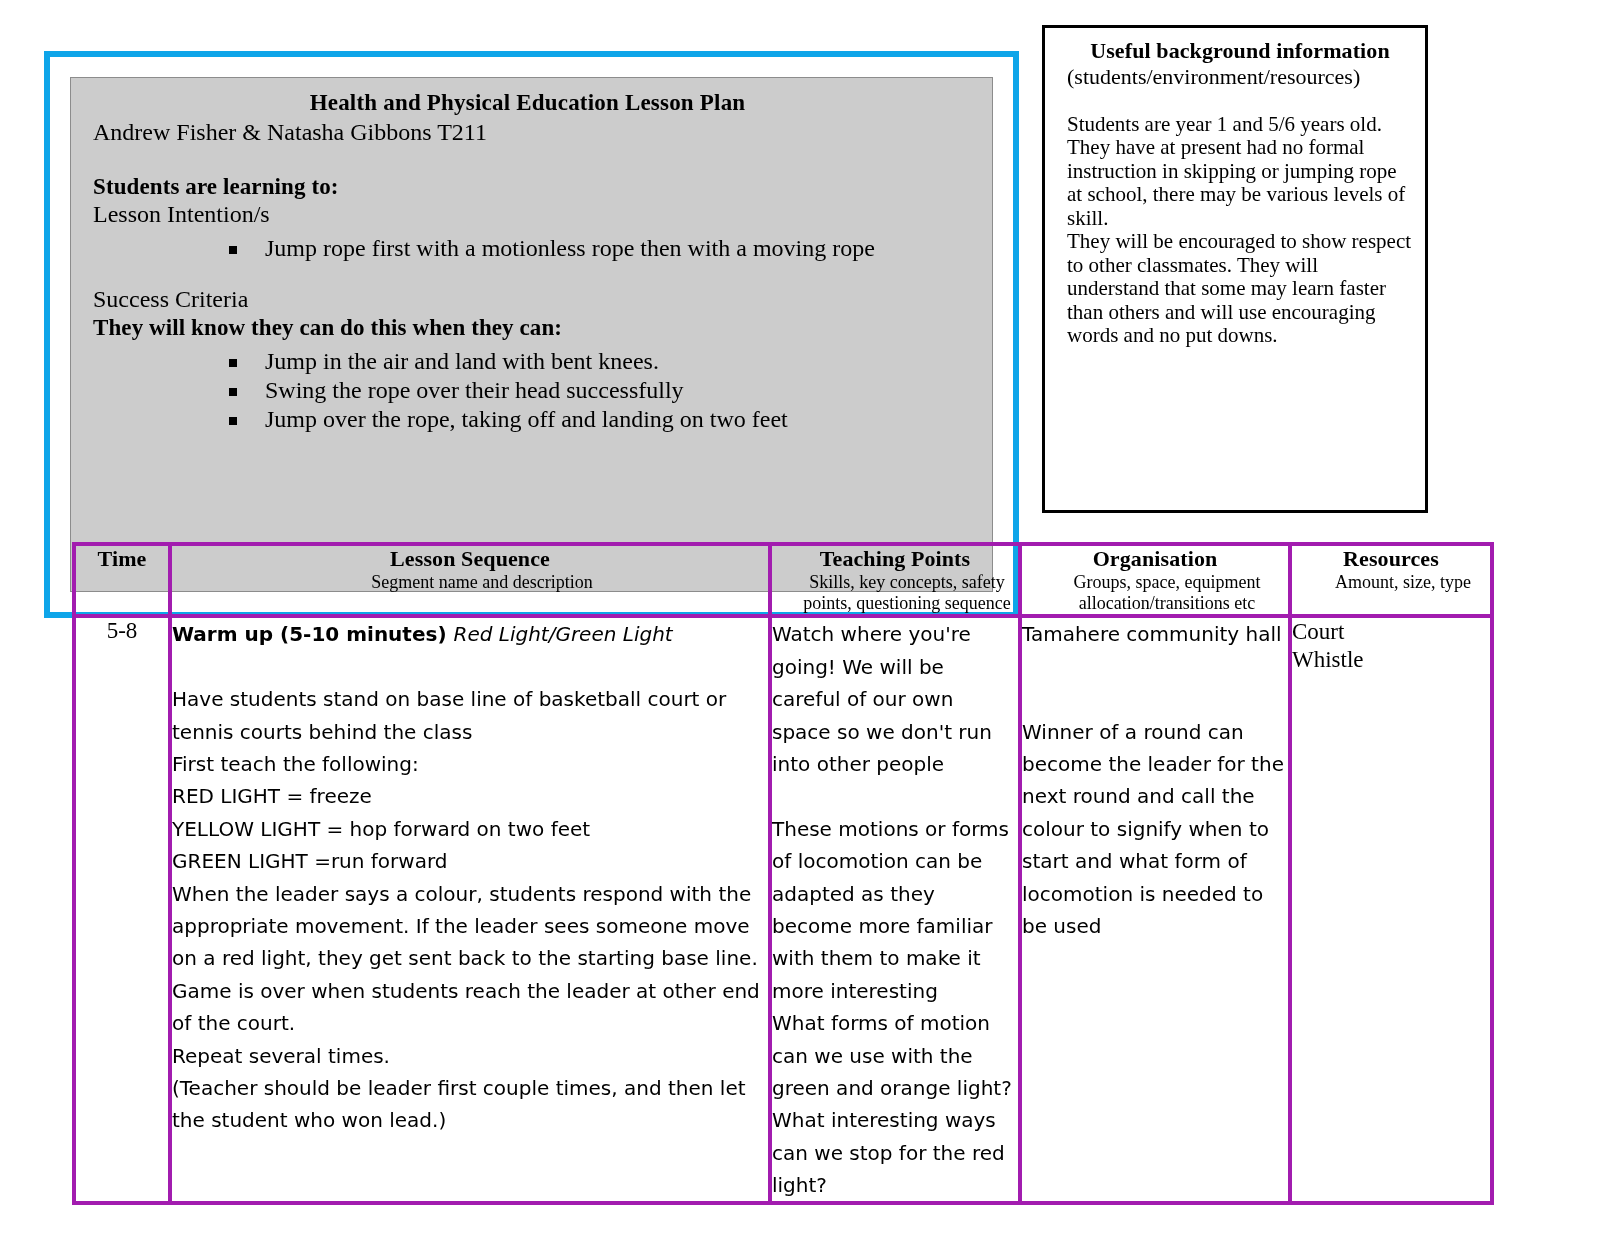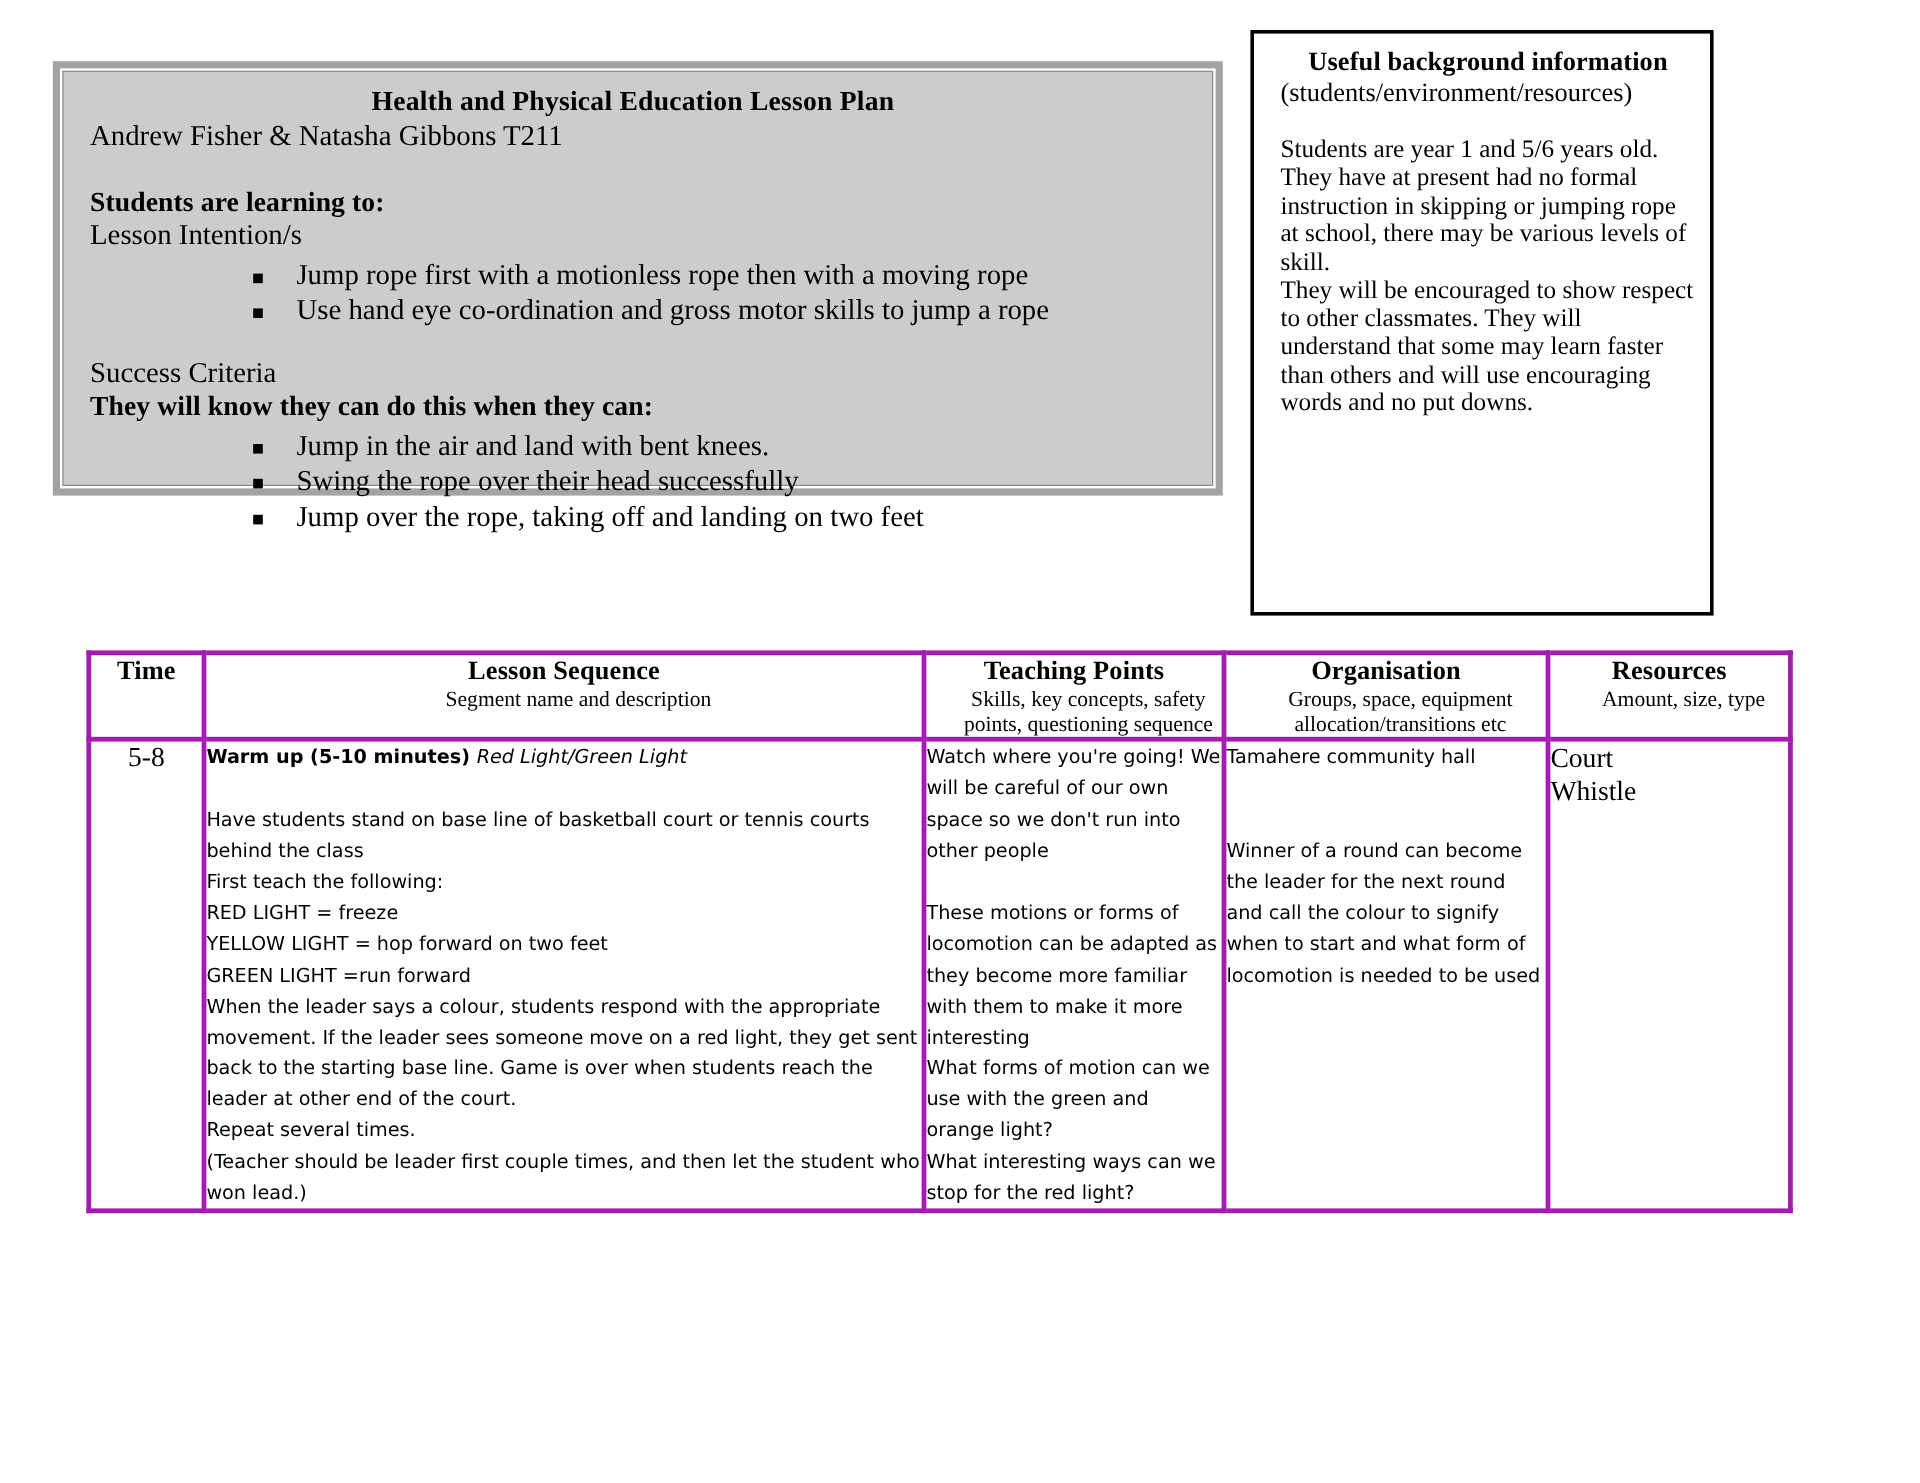--- a/index.html
+++ b/index.html
@@ -21,25 +21,25 @@
     width: 1600px;
     height: 1236px;
   }
 
   
   .lp-box {
     position: absolute;
     left: 44px;
     top: 51px;
     width: 975px;
-    height: 362px;
+    height: 567px;
     box-sizing: border-box;
-    border: 6px solid #a3a3a3;
+    border: 6px solid #0ea5e9;
     background: #ffffff;
-    padding: 2px;
+    padding: 20px;
   }
   .lp-inner {
     box-sizing: border-box;
     width: 100%;
     height: 100%;
     border: 1px solid #8c8c8c;
     background: #cccccc;
     padding: 12px 20px 10px 22px;
   }
   .lp-title {
@@ -162,21 +162,21 @@
     font-family: "Liberation Serif", "DejaVu Serif", serif;
   }
   .cell-res {
     font-size: 23px;
     line-height: 1.2;
     padding: 8px 6px 0 12px;
     font-family: "Liberation Serif", "DejaVu Serif", serif;
   }
   .cell-sans {
     font-family: "DejaVu Sans", "Liberation Sans", sans-serif;
-    font-size: 16px;
+    font-size: 20px;
     line-height: 1.62;
     padding: 10px 10px 14px 10px;
     border-radius: 29px;
   }
   .cell-seq { padding-top: 9px; padding-left: 10px; }
   .cell-teach { padding-top: 28px; padding-left: 10px; }
   .cell-org { padding-top: 10px; padding-left: 10px; }
   .cell-sans p { margin: 0; }
   .cell-sans .blank { height: 1.62em; }
   .seq-head { font-weight: bold; }
@@ -192,21 +192,20 @@
       <div class="lp-title">Health and Physical Education Lesson Plan</div>
       <div class="lp-line">Andrew Fisher &amp; Natasha Gibbons T211</div>
 
       <div class="lp-gap"></div>
 
       <div class="lp-line bold">Students are learning to:</div>
       <div class="lp-line">Lesson Intention/s</div>
 
       <ul class="lp-bullets">
         <li>Jump rope first with a motionless rope then with a moving rope</li>
-        <li>Use hand eye co-ordination and gross motor skills to jump a rope</li>
       </ul>
 
       <div class="lp-gap-sm"></div>
 
       <div class="lp-line">Success Criteria</div>
       <div class="lp-line bold">They will know they can do this when they can:</div>
 
       <ul class="lp-bullets">
         <li>Jump in the air and land with bent knees.</li>
         <li>Swing the rope over their head successfully</li>

